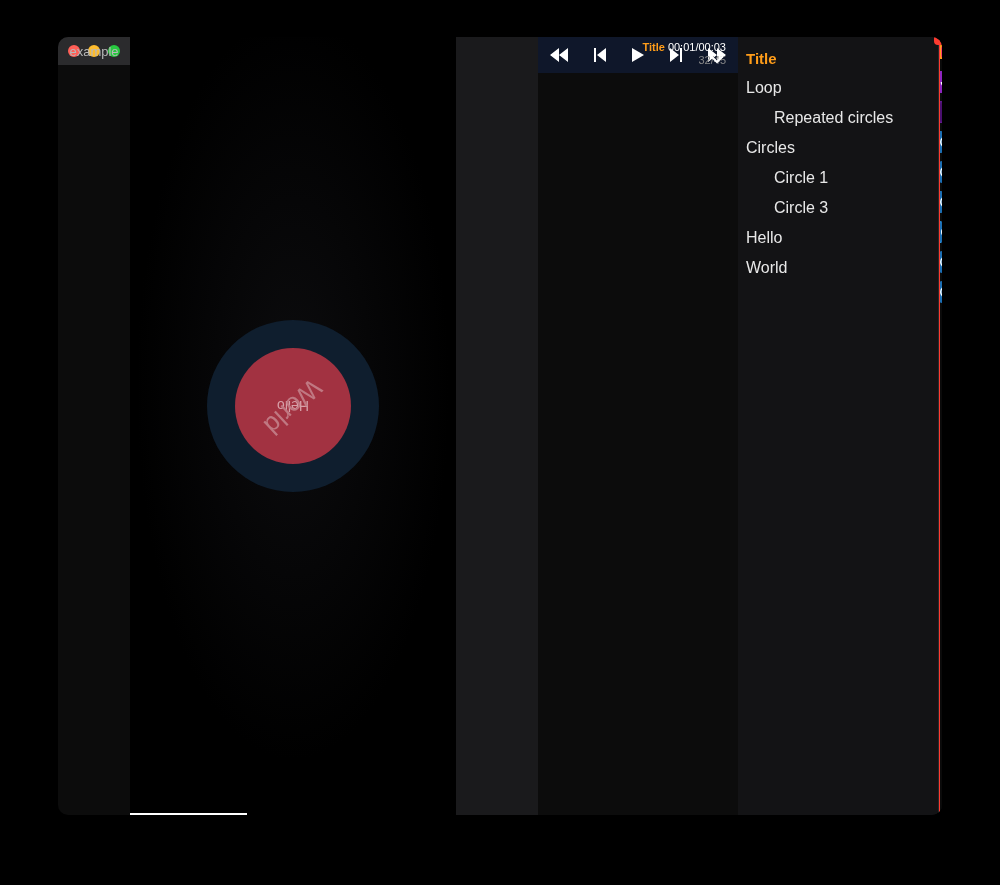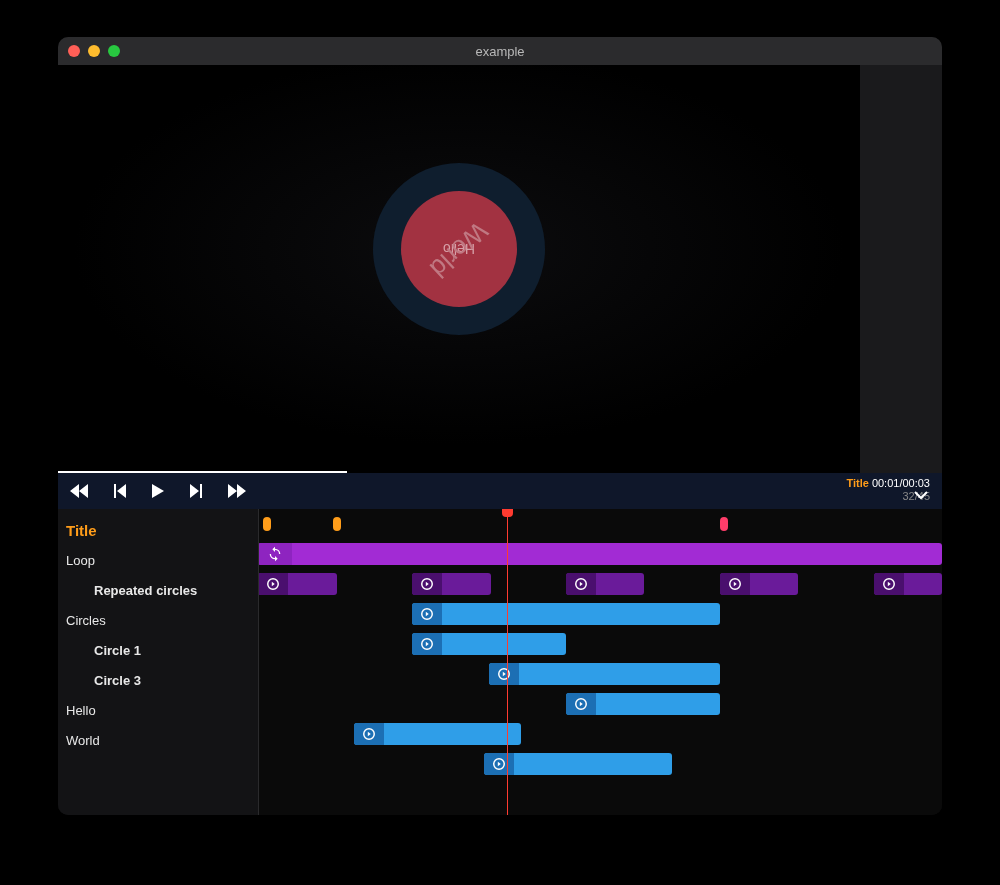--- a/index.html
+++ b/index.html
@@ -14,21 +14,21 @@
   }
   .window {
     position: absolute;
     left: 58px; top: 37px;
     width: 884px; height: 778px;
     background: #0c0c0c;
     border-radius: 10px;
     overflow: hidden;
     box-shadow: 0 20px 60px rgba(0,0,0,0.7);
     display: flex;
-    flex-direction: column;
+    flex-direction: row;
   }
   .titlebar {
     height: 28px;
     background: #2b2b2d;
     display: flex;
     align-items: center;
     padding: 0 10px;
     position: relative;
     flex: 0 0 auto;
   }
@@ -124,24 +124,24 @@
     padding-top: 6px;
     flex: 0 0 auto;
     position:relative;
   }
   .label-row {
     height: 30px;
     display: flex;
     align-items: center;
     padding-left: 8px;
     color: #e8e8e8;
-    font-size: 13px;
+    font-size: 16px;
   }
   .label-row.header { color: #ff9d1a; font-weight: 700; font-size: 15px; }
-  .label-row.indent1 { padding-left: 36px; font-weight: bold; }
+  .label-row.indent1 { padding-left: 36px; }
 
   .track-area {
     flex: 1;
     position: relative;
     background: #0a0a0a;
   }
   .ruler {
     height: 30px;
     position: relative;
   }

